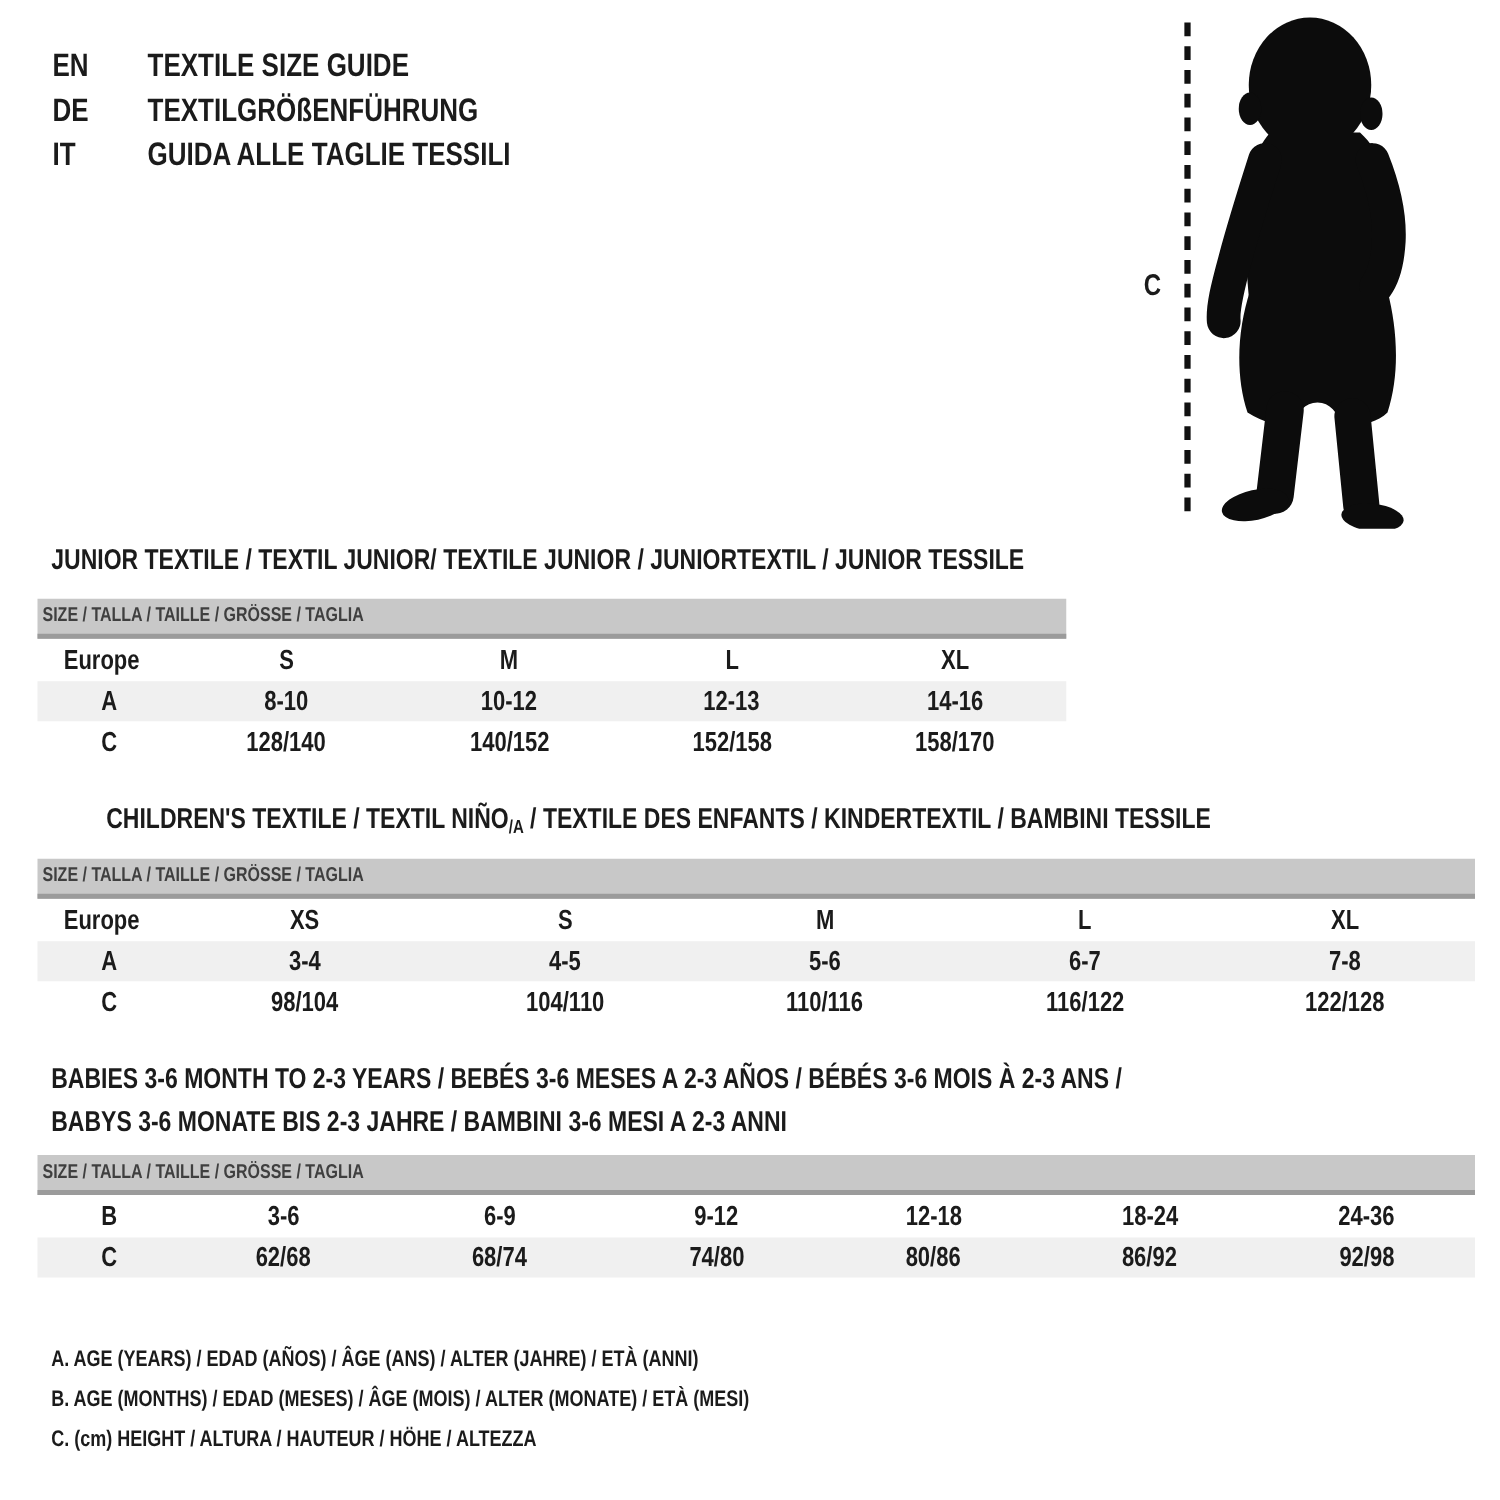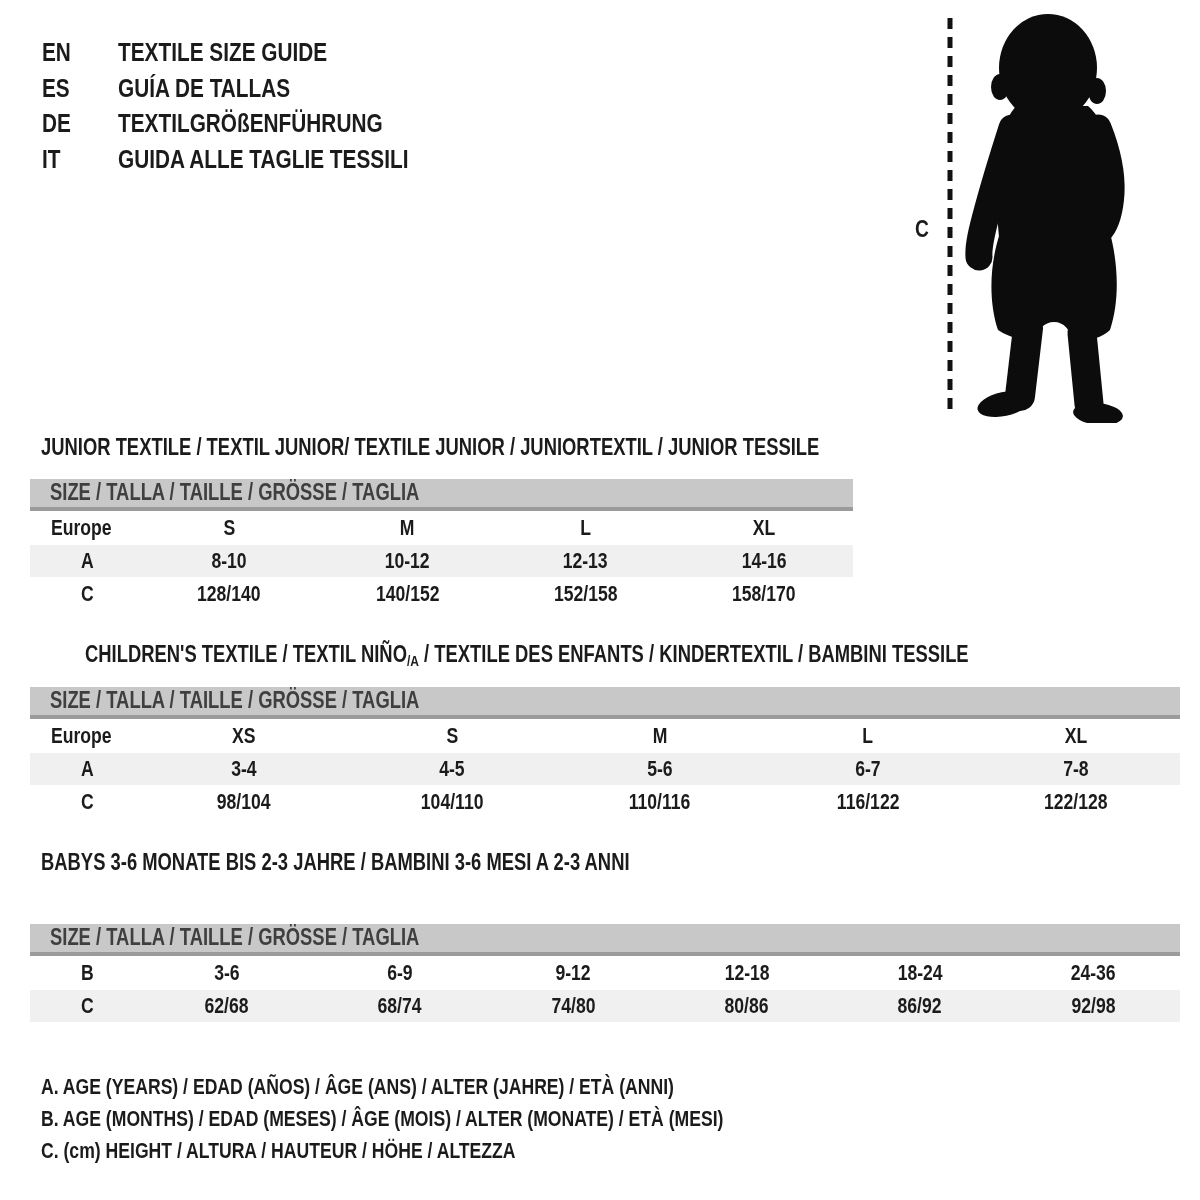--- a/index.html
+++ b/index.html
@@ -22,50 +22,46 @@
   .figure svg{display:block;}
   .height-label{position:absolute;left:10px;top:207px;font-size:24px;}
 
   
   .section-title{position:absolute;left:41px;font-size:23px;line-height:24px;}
   .sub-part{font-size:15px;vertical-align:-4px;}
 
   .size-table{position:absolute;left:30px;}
   .thead{
     height:28px;background:#c8c8c8;border-bottom:4px solid #9b9b9b;
-    display:flex;padding-left:20px;color:#3f3f3f;font-size:23px;
+    display:flex;align-items:center;padding-left:4px;color:#3f3f3f;font-size:16px;
   }
   .trow{display:grid;height:34px;align-items:center;font-size:22px;}
   .trow.shaded{height:32px;background:#f0f0f0;}
   .cols4{grid-template-columns:110px repeat(4,1fr);}
   .cols5{grid-template-columns:110px repeat(5,1fr);}
   .cols6{grid-template-columns:110px repeat(6,1fr);}
   .cell{text-align:center;}
   .cell.label{text-align:center;padding-left:8px;}
   .w823{width:823px;}
   .w1150{width:1150px;}
 
   .babies-title{line-height:35px;}
 
   
-  .legend{position:absolute;left:41px;top:1071px;font-size:22px;line-height:32px;}
+  .legend{position:absolute;left:41px;top:1071px;font-size:18px;line-height:32px;}
 </style>
 </head>
 <body>
 
 <div class="canvas">
 
   <div class="lang-list">
     <div class="lang-row">
       <span class="lang-code"><span class="cond">EN</span></span>
       <span><span class="cond">TEXTILE SIZE GUIDE</span></span>
-    </div>
-    <div class="lang-row">
-      <span class="lang-code"><span class="cond">ES</span></span>
-      <span><span class="cond">GUÍA DE TALLAS</span></span>
     </div>
     <div class="lang-row">
       <span class="lang-code"><span class="cond">DE</span></span>
       <span><span class="cond">TEXTILGRÖßENFÜHRUNG</span></span>
     </div>
     <div class="lang-row">
       <span class="lang-code"><span class="cond">IT</span></span>
       <span><span class="cond">GUIDA ALLE TAGLIE TESSILI</span></span>
     </div>
   </div>
@@ -153,20 +149,21 @@
       <span class="cell label"><span class="cond">C</span></span>
       <span class="cell"><span class="cond-c">98/104</span></span>
       <span class="cell"><span class="cond-c">104/110</span></span>
       <span class="cell"><span class="cond-c">110/116</span></span>
       <span class="cell"><span class="cond-c">116/122</span></span>
       <span class="cell"><span class="cond-c">122/128</span></span>
     </div>
   </div>
 
   <div class="section-title babies-title" style="top:845px;">
+    <div><span class="cond">BABIES 3-6 MONTH TO 2-3 YEARS / BEBÉS 3-6 MESES A 2-3 AÑOS / BÉBÉS 3-6 MOIS À 2-3 ANS /</span></div>
     <div><span class="cond">BABYS 3-6 MONATE BIS 2-3 JAHRE / BAMBINI 3-6 MESI A 2-3 ANNI</span></div>
   </div>
   <div class="size-table w1150" style="top:924px;">
     <div class="thead">
       <span class="cond">SIZE / TALLA / TAILLE / GRÖSSE / TAGLIA</span>
     </div>
     <div class="trow cols6">
       <span class="cell label"><span class="cond">B</span></span>
       <span class="cell"><span class="cond-c">3-6</span></span>
       <span class="cell"><span class="cond-c">6-9</span></span>

